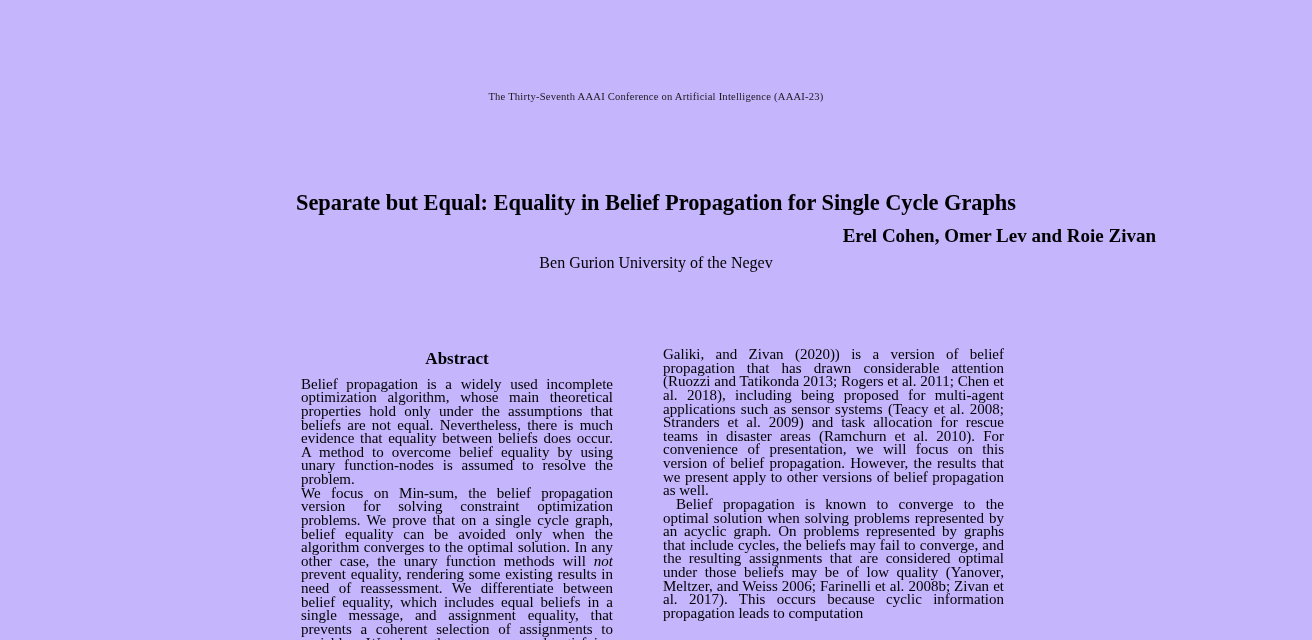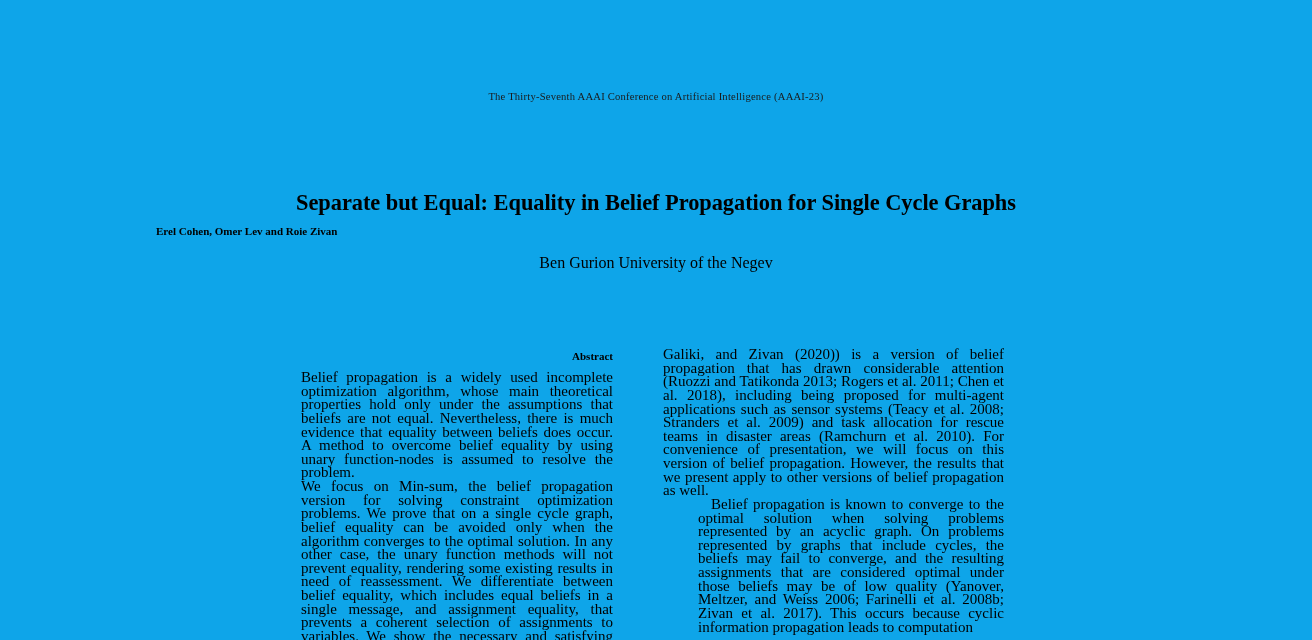--- a/index.html
+++ b/index.html
@@ -16,21 +16,21 @@
     color: #000000;
     -webkit-font-smoothing: antialiased;
   }
 
   .page {
     position: absolute;
     left: 0;
     top: 0;
     width: 1312px;
     height: 640px;
-    background: #0ea5e9;
+    background: #c4b5fd;
   }
 
   
   .conf-header {
     position: absolute;
     top: 91px;
     left: 0;
     width: 1312px;
     text-align: center;
     font-size: 10.6px;
@@ -52,22 +52,22 @@
     line-height: 1.16;
     color: #000;
   }
 
   
   .authors {
     position: absolute;
     top: 225px;
     left: 156px;
     width: 1000px;
-    text-align: left;
-    font-size: 11px;
+    text-align: right;
+    font-size: 19px;
     font-weight: bold;
     line-height: 1.2;
   }
   .affiliation {
     position: absolute;
     top: 253px;
     left: 156px;
     width: 1000px;
     text-align: center;
     font-size: 16px;
@@ -95,43 +95,43 @@
   .col-right {
     position: absolute;
     top: 348px;
     left: 663px;
     width: 341px;
     height: 294px;
     overflow: hidden;
   }
 
   .abstract-heading {
-    text-align: right;
-    font-size: 11px;
+    text-align: center;
+    font-size: 17px;
     font-weight: bold;
     margin: 0 0 9px 0;
     line-height: 1.1;
   }
 
   .para {
     margin: 0;
     font-size: 15px;
     line-height: 13.62px;
     text-align: justify;
     text-justify: inter-word;
     hyphens: none;
   }
   .para + .para {
     margin-top: 0;
   }
   .indent {
     text-indent: 13px;
-    margin-left: 35px;
   }
   .ital {
+    font-style: italic;
   }
 </style>
 </head>
 <body>
 
 <div class="page">
 
   <div class="conf-header">The Thirty-Seventh AAAI Conference on Artificial Intelligence (AAAI-23)</div>
 
   <div class="title">Separate but Equal: Equality in Belief Propagation for Single Cycle Graphs</div>

